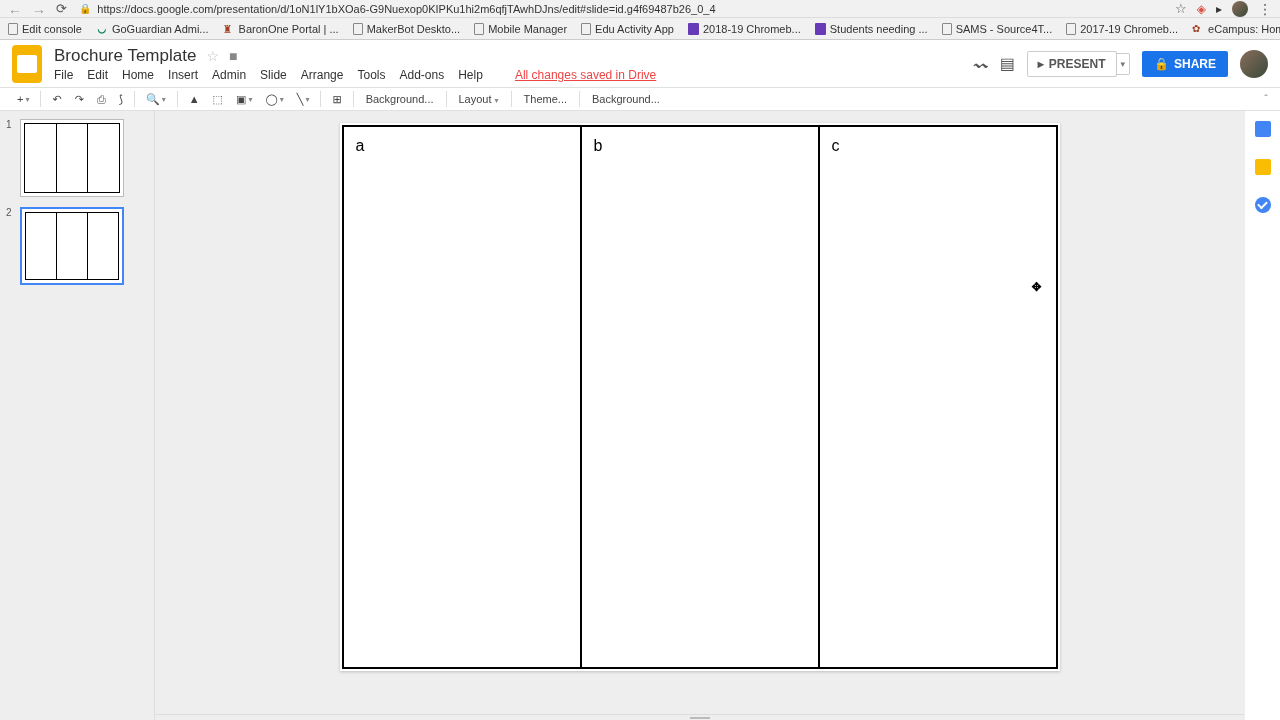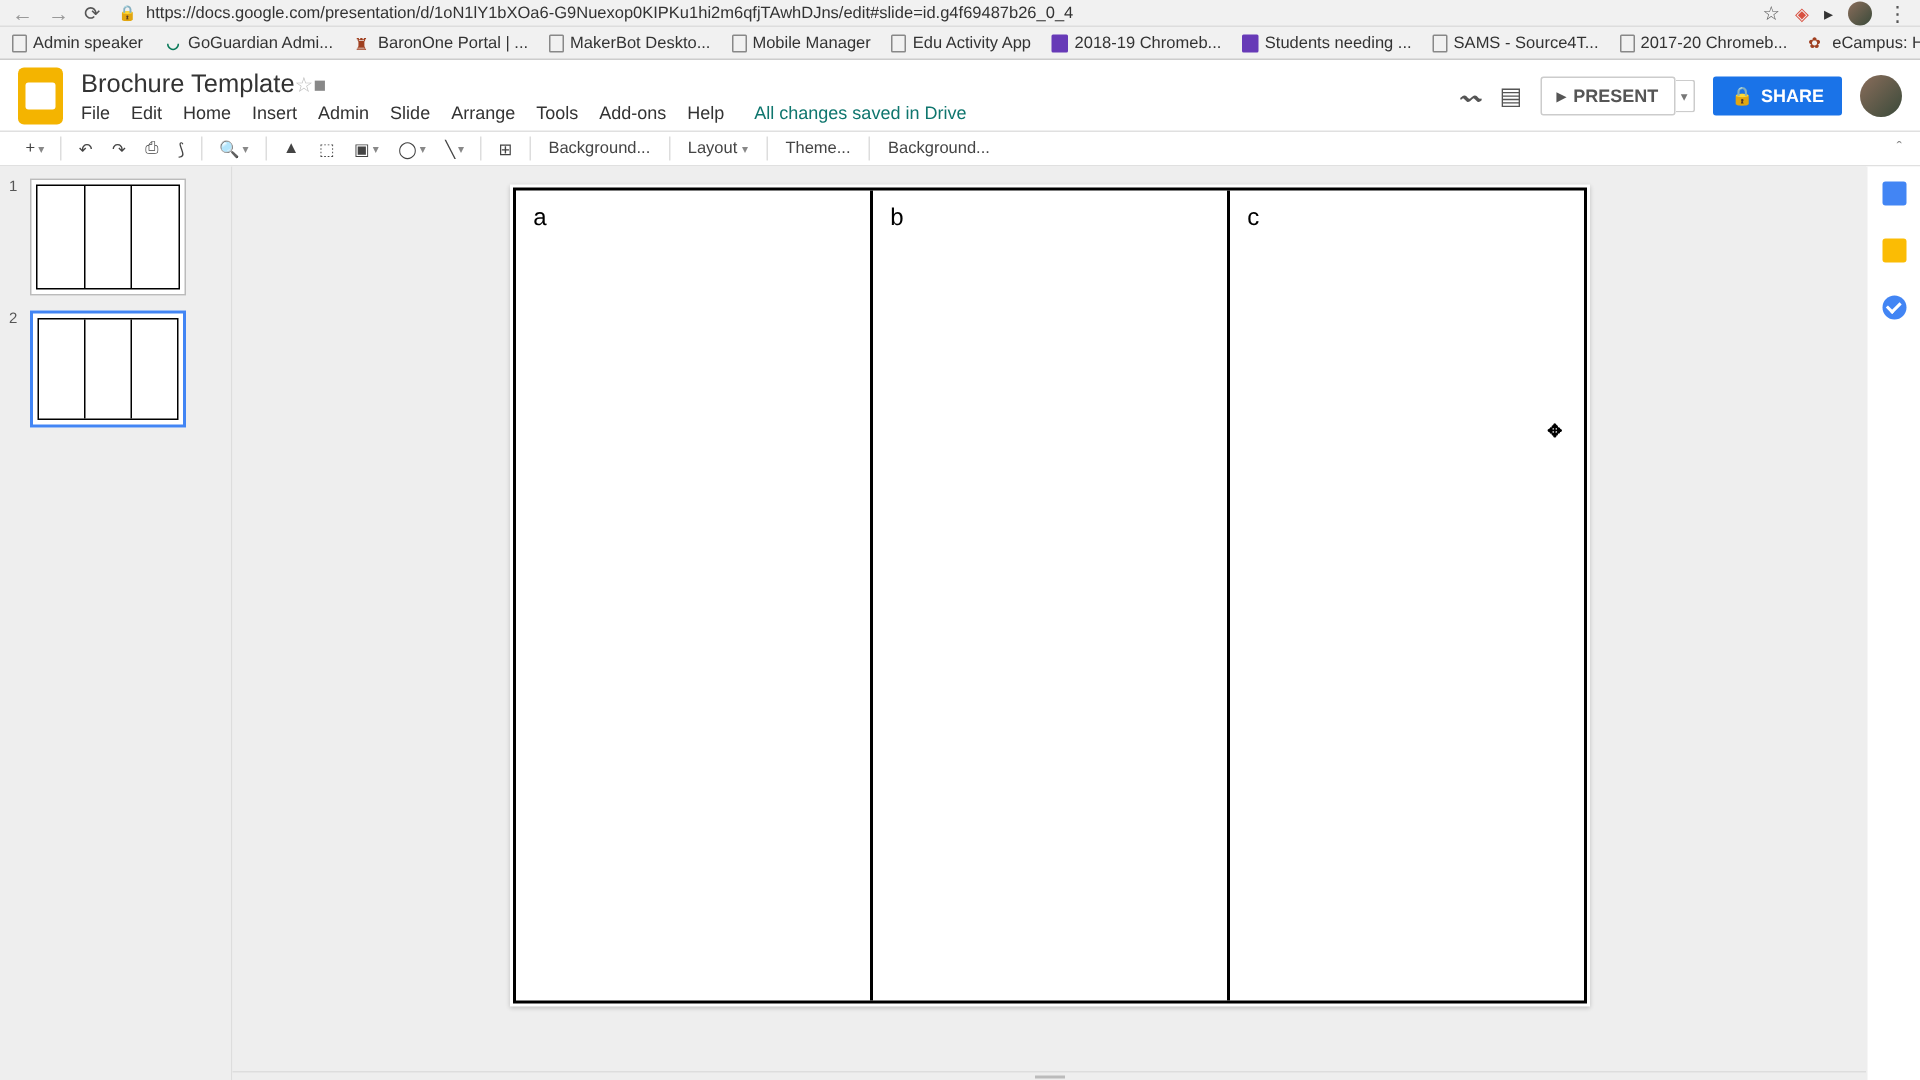--- a/index.html
+++ b/index.html
@@ -27,27 +27,27 @@
 .bk-sheets { background: #673ab7; width: 11px; height: 12px; border-radius: 1px; }
 .bk-gg { color: #0a7a5a; width: 12px; text-align: center; font-weight: bold; font-size: 10px; }
 .bk-baron { color: #a04020; font-size: 11px; }
 .bk-ecampus { color: #a04020; font-size: 10px; }
 
 
 .docs-header { height: 47px; display: flex; align-items: center; padding: 6px 12px; }
 .slides-logo { width: 30px; height: 38px; background: #f4b400; border-radius: 4px; position: relative; margin-right: 12px; }
 .slides-logo::after { content: ""; position: absolute; top: 10px; left: 5px; right: 5px; bottom: 10px; background: #fff; border-radius: 2px; }
 .doc-meta { display: flex; flex-direction: column; gap: 2px; }
-.title-row { display: flex; align-items: center; }
+.title-row { display: flex; align-items: center; gap: 10px; }
 .doc-title { font-size: 17px; color: #333; }
 .title-star { color: #bbb; font-size: 14px; }
 .title-folder { color: #888; font-size: 14px; }
 .menu-row { display: flex; gap: 14px; font-size: 12px; color: #333; align-items: center; }
 .menu-item { cursor: pointer; }
-.save-status { color: #0f766e; margin-left: 6px; }
+.save-status { color: #ef4444; text-decoration: underline; margin-left: 18px; }
 .header-right { margin-left: auto; display: flex; align-items: center; gap: 12px; }
 .explore { color: #555; font-size: 14px; }
 .comments { color: #555; font-size: 16px; }
 .present-btn { display: flex; align-items: center; gap: 5px; border: 1px solid #ccc; border-radius: 2px; padding: 5px 10px; font-size: 12px; color: #555; font-weight: bold; cursor: pointer; }
 .present-drop { border: 1px solid #ccc; border-left: none; border-radius: 0 2px 2px 0; padding: 5px 4px; color: #777; font-size: 9px; margin-left: -12px; }
 .share-btn { display: flex; align-items: center; gap: 5px; background: #1a73e8; color: #fff; border-radius: 2px; padding: 6px 12px; font-size: 12px; font-weight: bold; cursor: pointer; }
 .avatar-lg { width: 28px; height: 28px; border-radius: 50%; background: linear-gradient(135deg, #8a6d5b, #3a4a3a); }
 
 
 .toolbar { height: 24px; border-top: 1px solid #e0e0e0; border-bottom: 1px solid #e0e0e0; display: flex; align-items: center; padding: 0 12px; gap: 3px; font-size: 11px; color: #444; }
@@ -110,21 +110,21 @@
     <span class="cast">◈</span>
     <span class="ext">▸</span>
     <span class="avatar-sm"></span>
     <span class="kebab">⋮</span>
   </div>
 </div>
 
 <div class="bookmarks-bar" id="bookmarks-bar">
 <div class="bookmark">
       <span class="bk-icon bk-page"></span>
-      <span>Admin speaker</span>
+      <span>Edit console</span>
     </div>
     <div class="bookmark">
       <span class="bk-icon bk-gg">◡</span>
       <span>GoGuardian Admi...</span>
     </div>
     <div class="bookmark">
       <span class="bk-icon bk-baron">♜</span>
       <span>BaronOne Portal | ...</span>
     </div>
     <div class="bookmark">
@@ -146,21 +146,21 @@
     <div class="bookmark">
       <span class="bk-icon bk-sheets"></span>
       <span>Students needing ...</span>
     </div>
     <div class="bookmark">
       <span class="bk-icon bk-page"></span>
       <span>SAMS - Source4T...</span>
     </div>
     <div class="bookmark">
       <span class="bk-icon bk-page"></span>
-      <span>2017-20 Chromeb...</span>
+      <span>2017-19 Chromeb...</span>
     </div>
     <div class="bookmark">
       <span class="bk-icon bk-ecampus">✿</span>
       <span>eCampus: Home</span>
     </div>
   </div>
 
 <div class="docs-header">
   <div class="slides-logo"></div>
   <div class="doc-meta">

